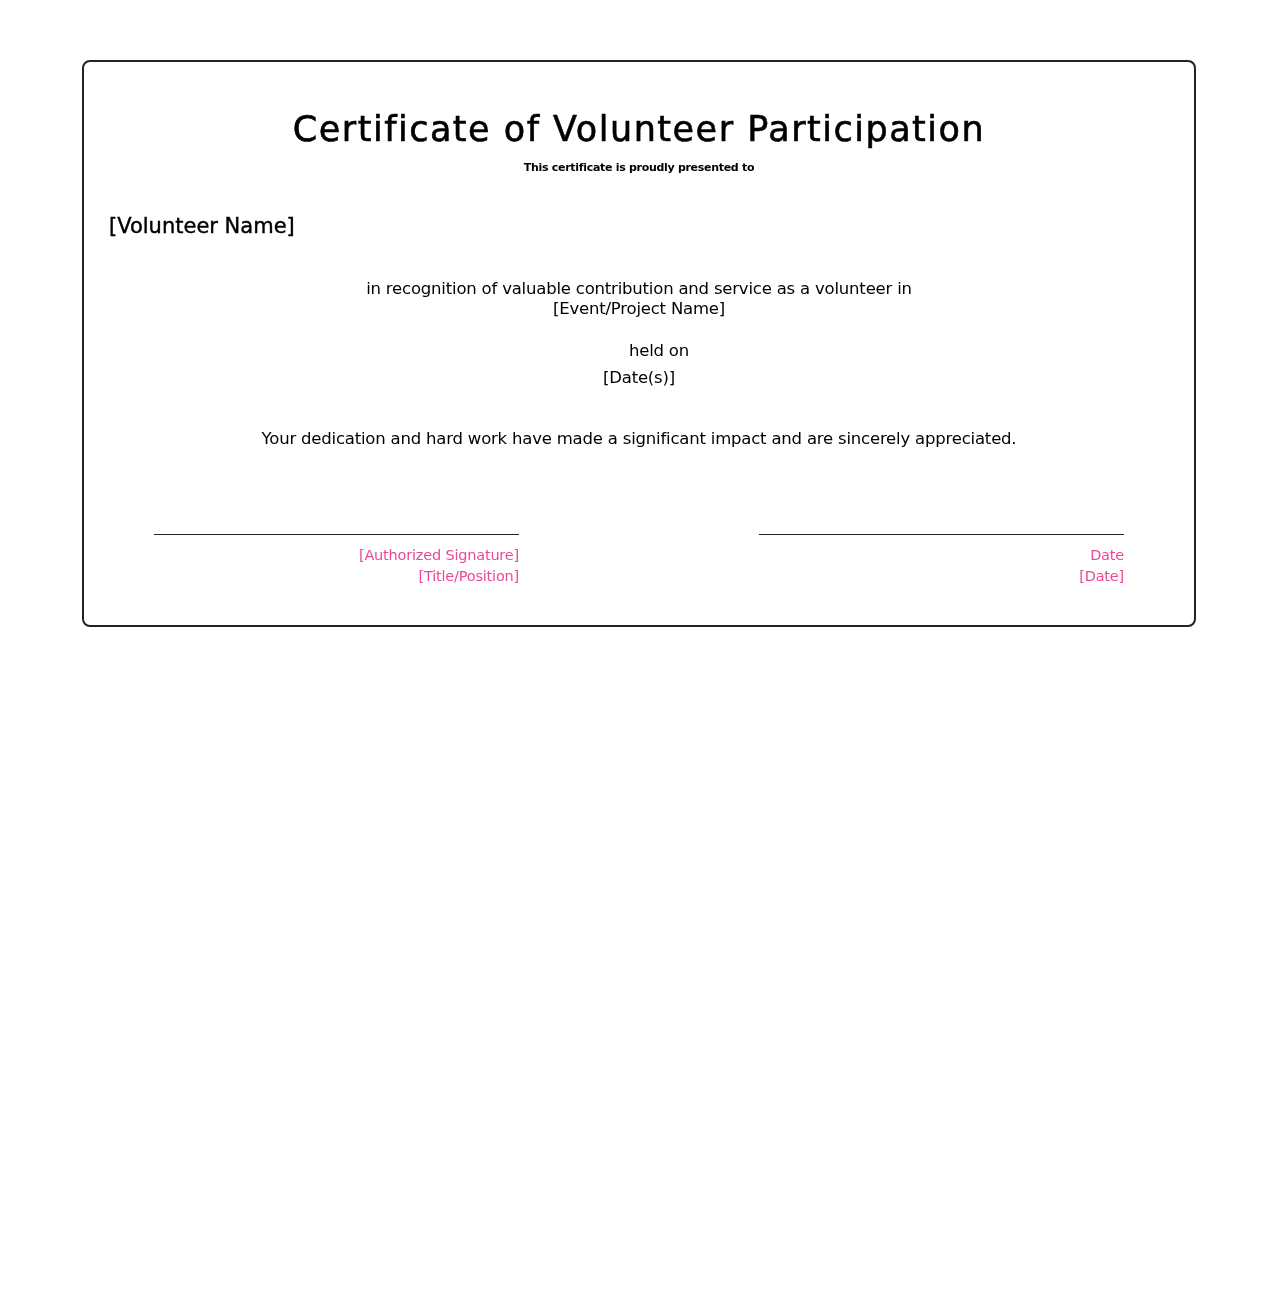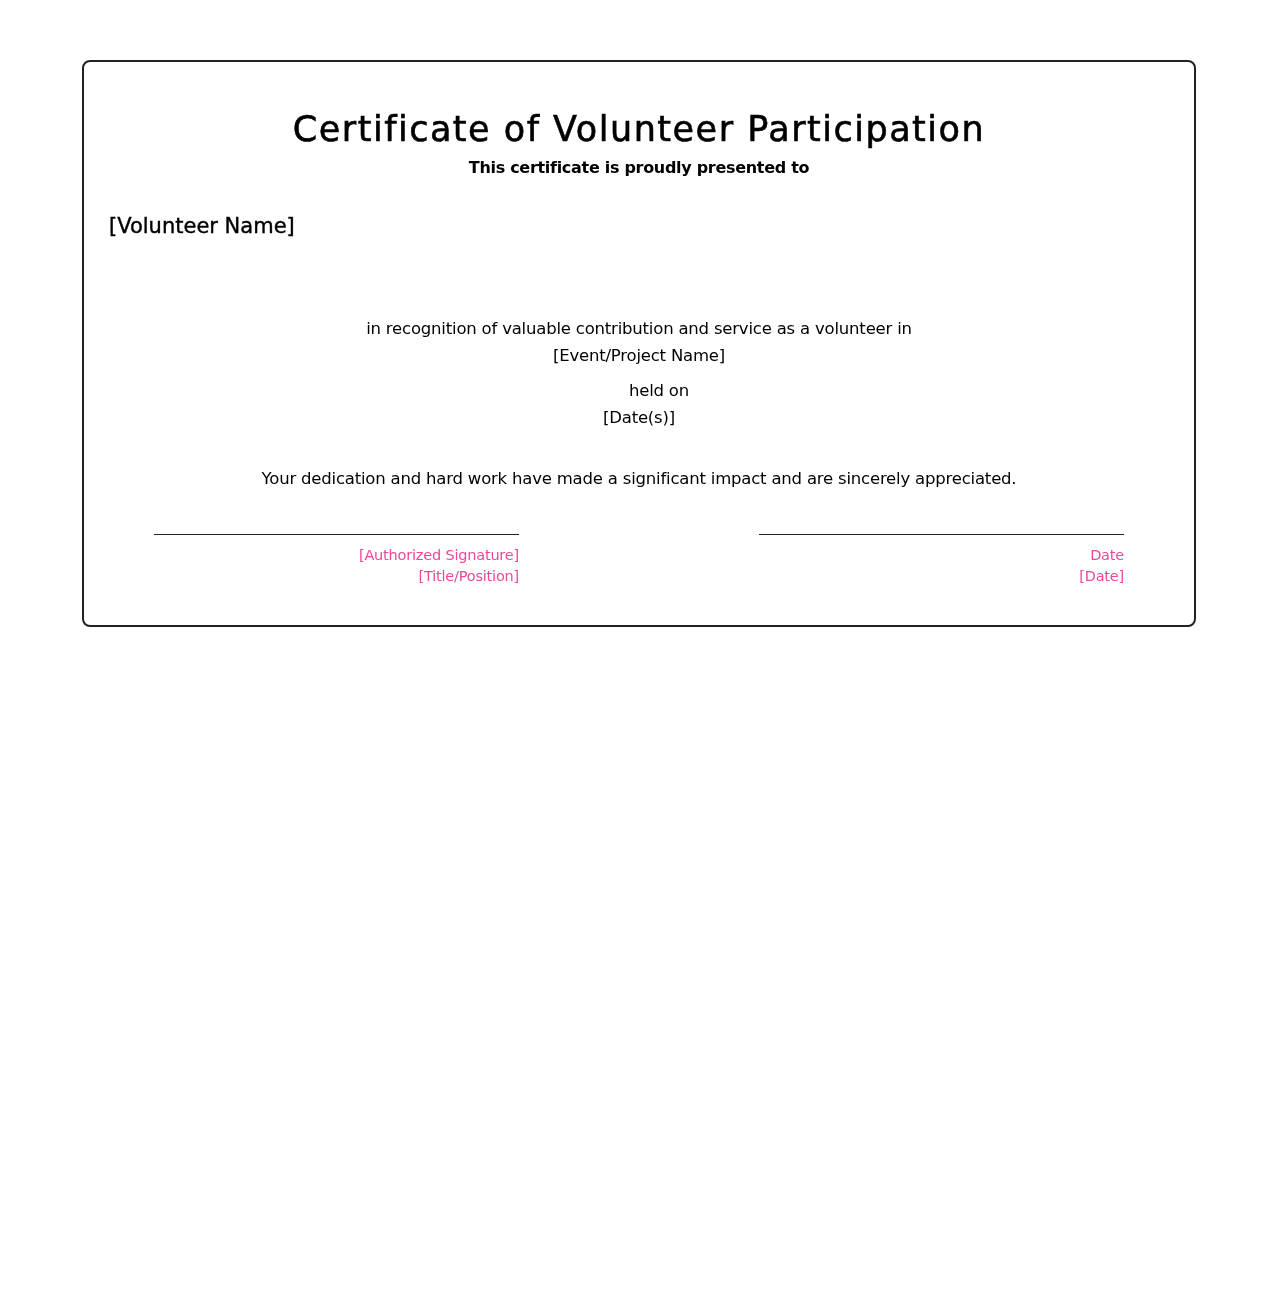--- a/index.html
+++ b/index.html
@@ -36,21 +36,21 @@
       line-height: 44px;
       margin: 8px;
       -webkit-text-stroke: 0.6px #000;
     }
     .cert-subtitle {
       position: absolute;
       left: 0;
       right: 0;
       top: 95px;
       text-align: center;
-      font-size: 16px;
+      font-size: 11px;
       font-weight: bold;
       line-height: 22px;
       letter-spacing: -0.3px;
     }
     .volunteer-name {
       position: absolute;
       left: 25px;
       top: 150px;
       font-size: 21px;
       font-weight: normal;
@@ -59,24 +59,23 @@
       -webkit-text-stroke: 0.4px #000;
     }
     .center-line {
       position: absolute;
       left: 0;
       right: 0;
       text-align: center;
       font-size: 16.5px;
       line-height: 22px;
       letter-spacing: -0.2px;
-      margin-top: 40px;
     }
     .recognition { top: 216px; }
-    .event { top: 243px; }
+    .event { top: 236px; }
     .held-on { top: 278px; padding-left: 40px; }
     .dates { top: 305px; }
     .appreciation { top: 366px; }
 
     .sig-block {
       position: absolute;
       top: 472px;
       width: 365px;
       text-align: center;
     }

